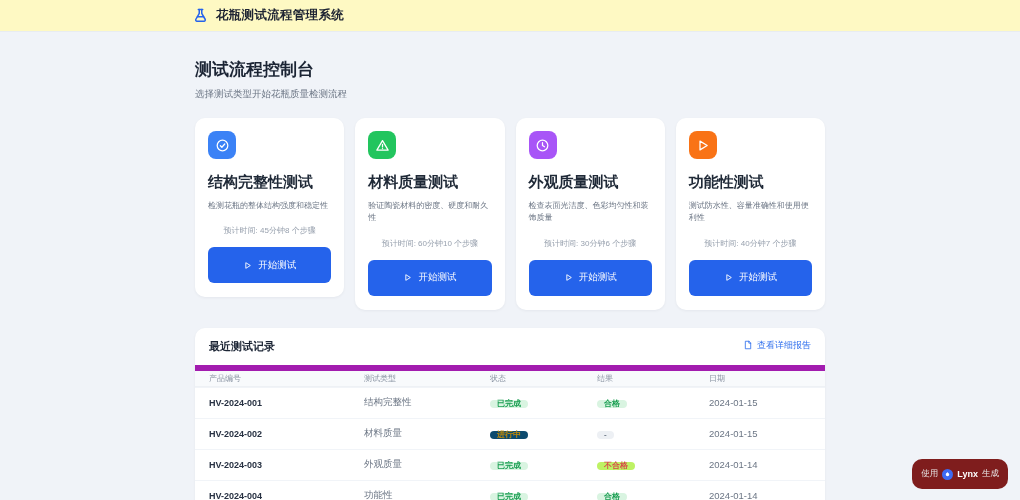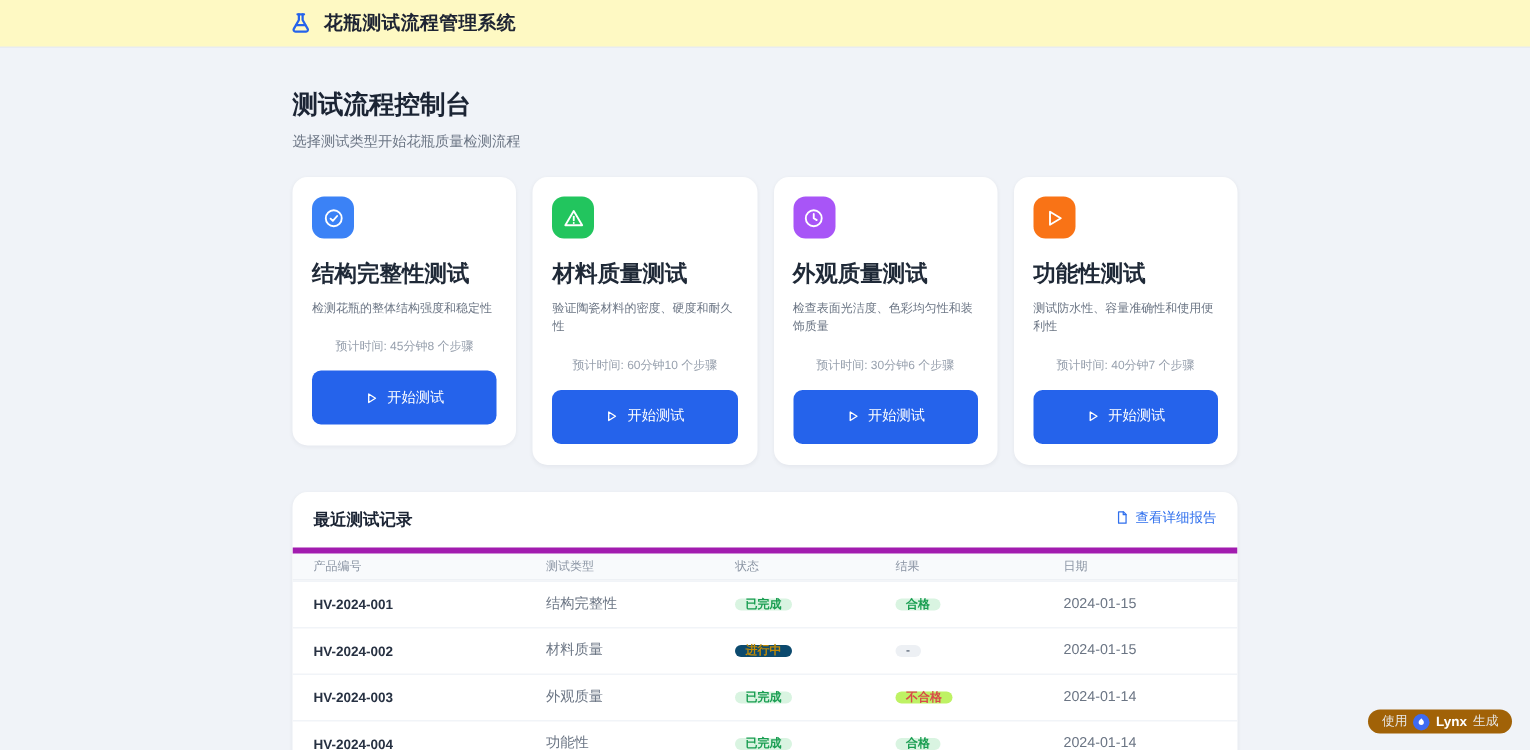--- a/index.html
+++ b/index.html
@@ -67,40 +67,40 @@
     display:flex; align-items:center; gap:4px; font-size:9px; color:#2f6fed;
     text-decoration:none; cursor:pointer;
   }
   .report-link svg { width:10px; height:10px; }
   .grid-row {
     display:grid; grid-template-columns:155px 126px 107px 112px 1fr;
     align-items:center; padding:0 14px;
   }
   .col-head {
     height:22px; background:#f8fafc;
-    border-top:4px solid #a21caf; border-bottom:1px solid #eef1f5;
+    border-top:6px solid #a21caf; border-bottom:1px solid #eef1f5;
     font-size:8px; color:#8a94a3;
   }
   .data-row { height:31px; border-top:1px solid #f1f4f8; font-size:9.5px; }
   .data-row:first-of-type { border-top:none; }
   .cell-id { font-weight:700; color:#273142; font-size:9px; }
   .cell-dim { color:#6b7584; }
   .badge {
     display:inline-block; padding:0 7px; border-radius:999px;
     font-size:8px; font-weight:700; line-height:1;
   }
   .badge[data-kind="green"]  { background:#d9f4e1; color:#1a9e52; }
   .badge[data-kind="yellow"] { background:#0c4a6e; color:#c08a06; }
   .badge[data-kind="red"]    { background:#bef264; color:#d84a4a; }
   .badge[data-kind="gray"]   { background:#edf0f4; color:#6b7584; }
 
   
   .gen-badge {
-    position:absolute; right:12px; bottom:11px; height:16px;
-    background:#a16207; border-radius:10px; color:#e8e8e8;
+    position:absolute; right:12px; bottom:11px; height:30px;
+    background:#7f1d1d; border-radius:10px; color:#e8e8e8;
     display:flex; align-items:center; gap:4px; padding:0 9px;
     font-size:8.5px; cursor:pointer;
   }
   .gen-badge .brand { font-weight:700; color:#fff; font-size:9px; }
   .lynx-icon {
     width:11px; height:11px; border-radius:50%; background:#3e6bf2;
     display:flex; align-items:center; justify-content:center;
   }
   .lynx-icon svg { width:7px; height:7px; }
 </style>

